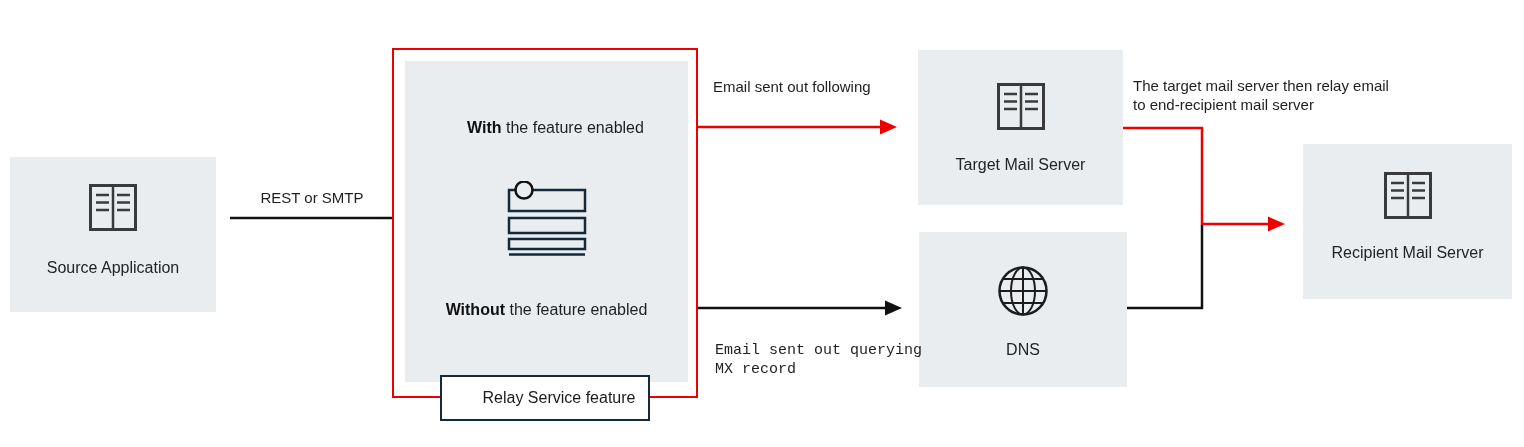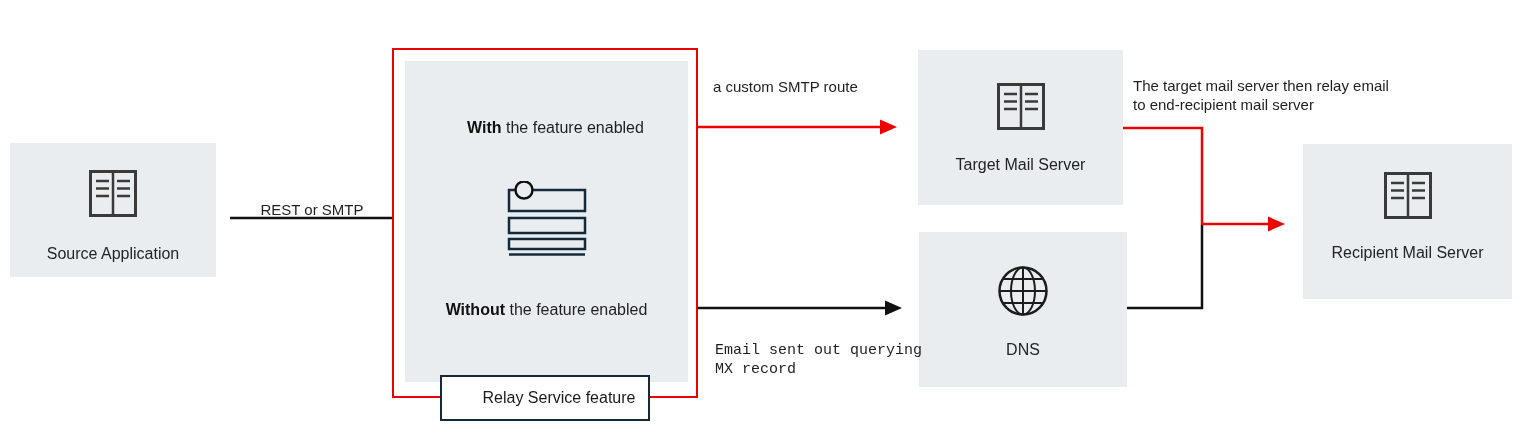--- a/index.html
+++ b/index.html
@@ -60,57 +60,57 @@
 
     <line x1="698" y1="308" x2="887" y2="308" stroke="#111111" stroke-width="2.5"></line>
     <polygon points="885,300.5 902,308 885,315.5" fill="#111111"></polygon>
 
     <polyline points="1124,308 1202,308 1202,225" fill="none" stroke="#111111" stroke-width="2.5"></polyline>
 
     <polyline points="1123,128 1202,128 1202,224 1270,224" fill="none" stroke="#ec0000" stroke-width="2.5"></polyline>
     <polygon points="1268,216.5 1285,224 1268,231.5" fill="#ec0000"></polygon>
   </svg>
 
-  <div class="panel" style="left:10px;top:143px;width:206px;height:134px;">
+  <div class="panel" style="left:10px;top:157px;width:206px;height:155px;">
     <span class="panel-icon" style="top:27px;">
       <svg width="48" height="47" viewBox="0 0 48 47">
         <rect x="1.5" y="1.5" width="45" height="44" fill="none" stroke="#3a3a3a" stroke-width="3"></rect>
         <line x1="24" y1="2" x2="24" y2="45" stroke="#3a3a3a" stroke-width="2.5"></line>
         <line x1="7" y1="11" x2="20" y2="11" stroke="#3a3a3a" stroke-width="2.5"></line>
         <line x1="7" y1="18.5" x2="20" y2="18.5" stroke="#3a3a3a" stroke-width="2.5"></line>
         <line x1="7" y1="26" x2="20" y2="26" stroke="#3a3a3a" stroke-width="2.5"></line>
         <line x1="28" y1="11" x2="41" y2="11" stroke="#3a3a3a" stroke-width="2.5"></line>
         <line x1="28" y1="18.5" x2="41" y2="18.5" stroke="#3a3a3a" stroke-width="2.5"></line>
         <line x1="28" y1="26" x2="41" y2="26" stroke="#3a3a3a" stroke-width="2.5"></line>
       </svg>
     </span>
     <div class="panel-label" style="top:102px;">Source Application</div>
   </div>
 
-  <div class="edge-label center" style="left:232px;top:200px;width:160px;">REST or SMTP</div>
+  <div class="edge-label center" style="left:232px;top:188px;width:160px;">REST or SMTP</div>
 
 
   <div class="red-box"></div>
   <div class="feature-inner">
     <div class="feature-line" style="top:58px;padding-left:9px;"><b>With</b><span> the feature enabled</span></div>
     <span class="feature-icon">
       <svg width="80" height="76" viewBox="0 0 80 76">
         <rect x="2" y="9" width="76" height="21" fill="none" stroke="#15293a" stroke-width="2.5"></rect>
         <rect x="2" y="37" width="76" height="15" fill="none" stroke="#15293a" stroke-width="2.5"></rect>
         <rect x="2" y="58" width="76" height="10" fill="none" stroke="#15293a" stroke-width="2.5"></rect>
         <line x1="2" y1="73.5" x2="78" y2="73.5" stroke="#15293a" stroke-width="2.5"></line>
         <circle cx="17" cy="9" r="8.5" fill="#e9edf0" stroke="#111111" stroke-width="2.5"></circle>
       </svg>
     </span>
     <div class="feature-line" style="top:240px;"><b>Without</b><span> the feature enabled</span></div>
   </div>
   <div class="relay-badge">Relay Service feature</div>
 
   <div class="edge-label" style="left:713px;top:77px;">
-    <div>a custom SMTP route</div>
+    <div>Email sent out following</div>
   </div>
 
   <div class="edge-label" style="left:715px;top:341px;font-family:Liberation Mono, monospace;">
     <div>Email sent out querying</div>
     <div>MX record</div>
   </div>
 
   <div class="panel" style="left:918px;top:50px;width:205px;height:155px;">
     <span class="panel-icon" style="top:33px;">
       <svg width="48" height="47" viewBox="0 0 48 47">

